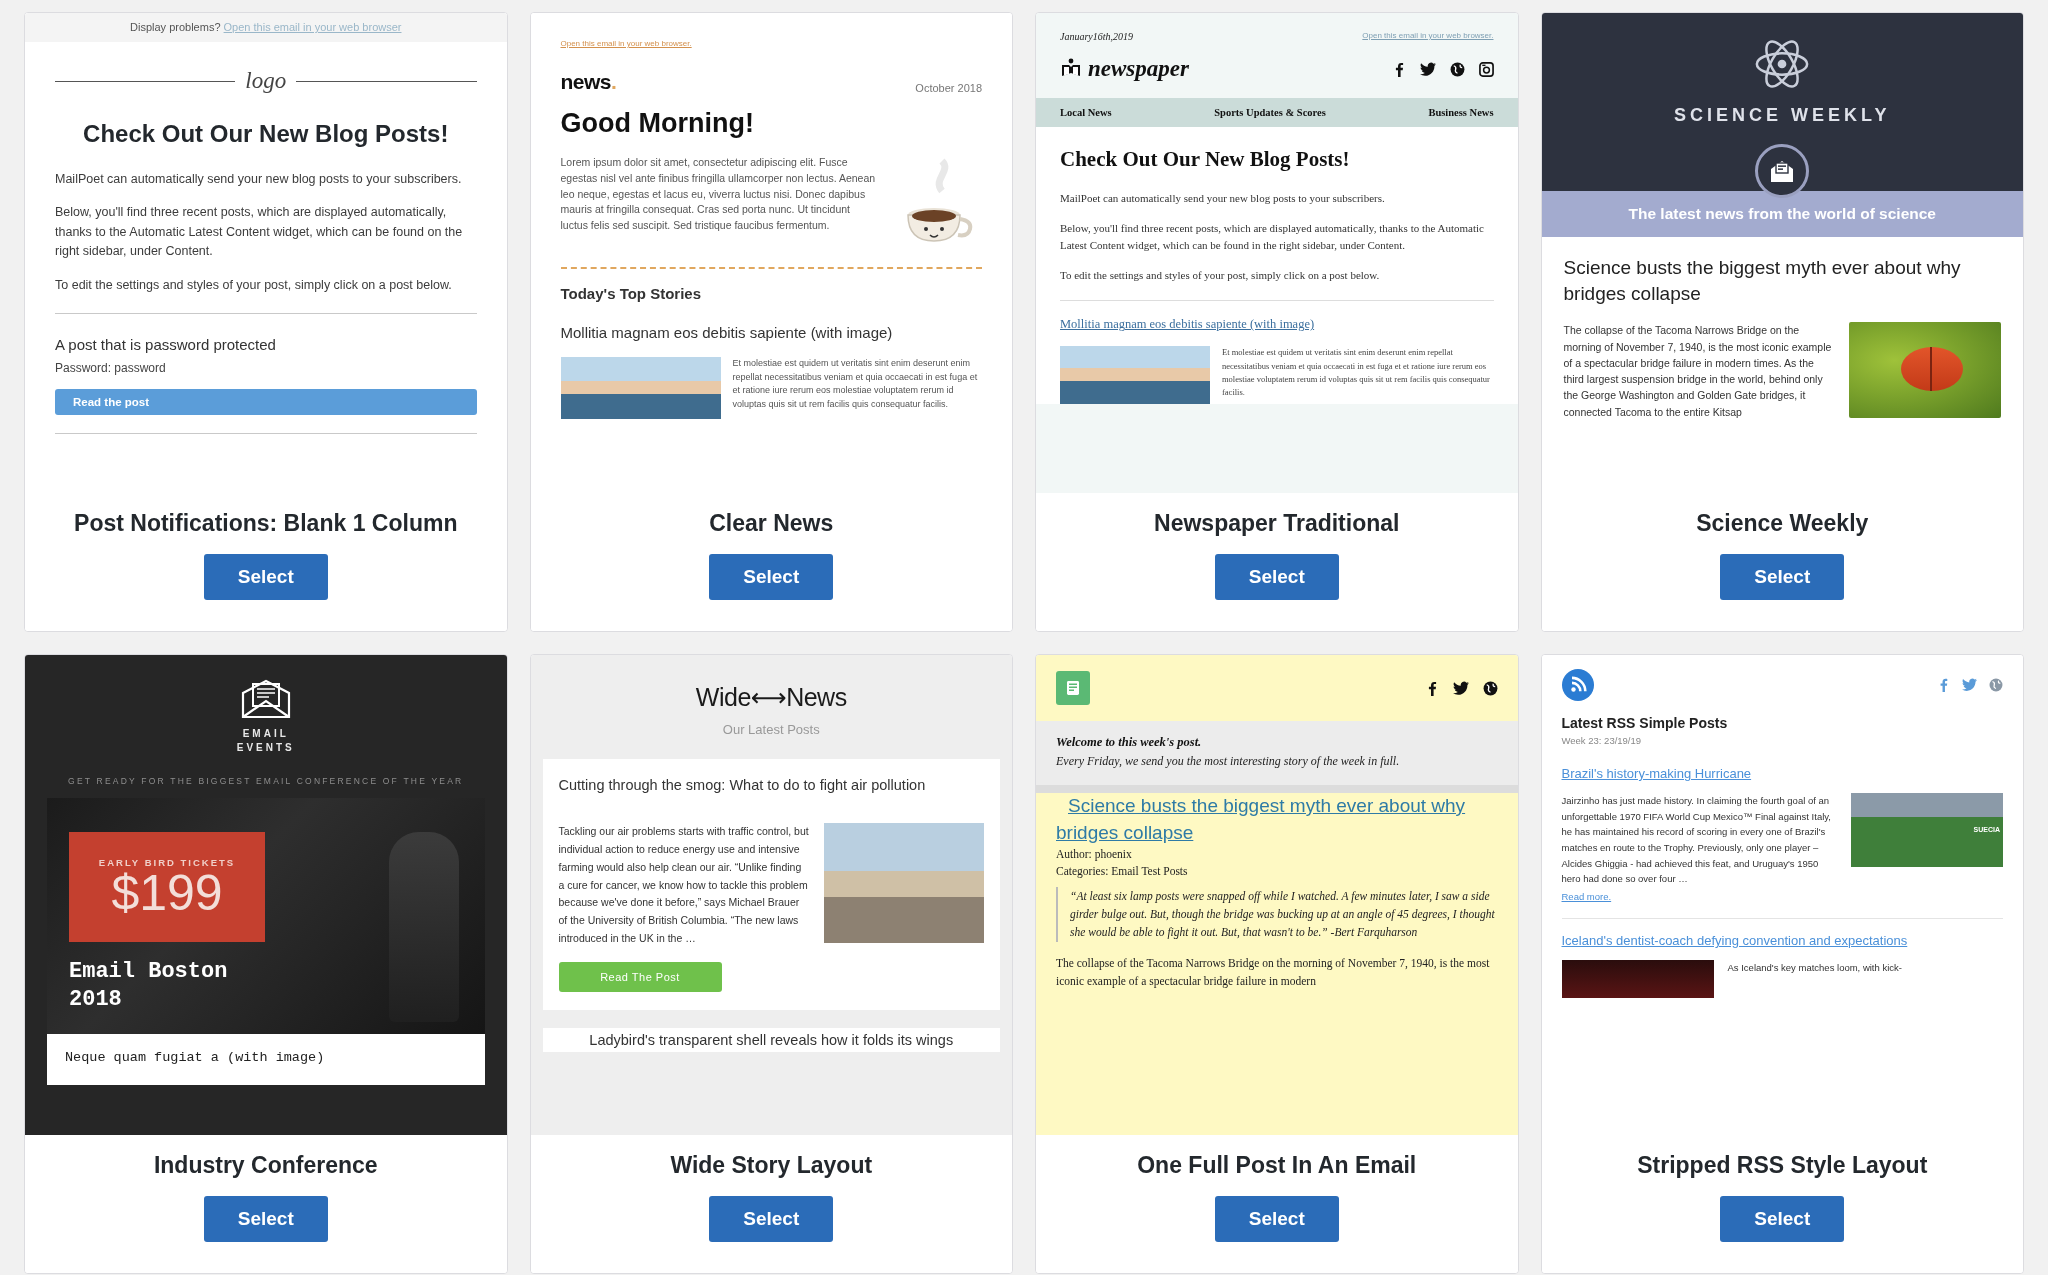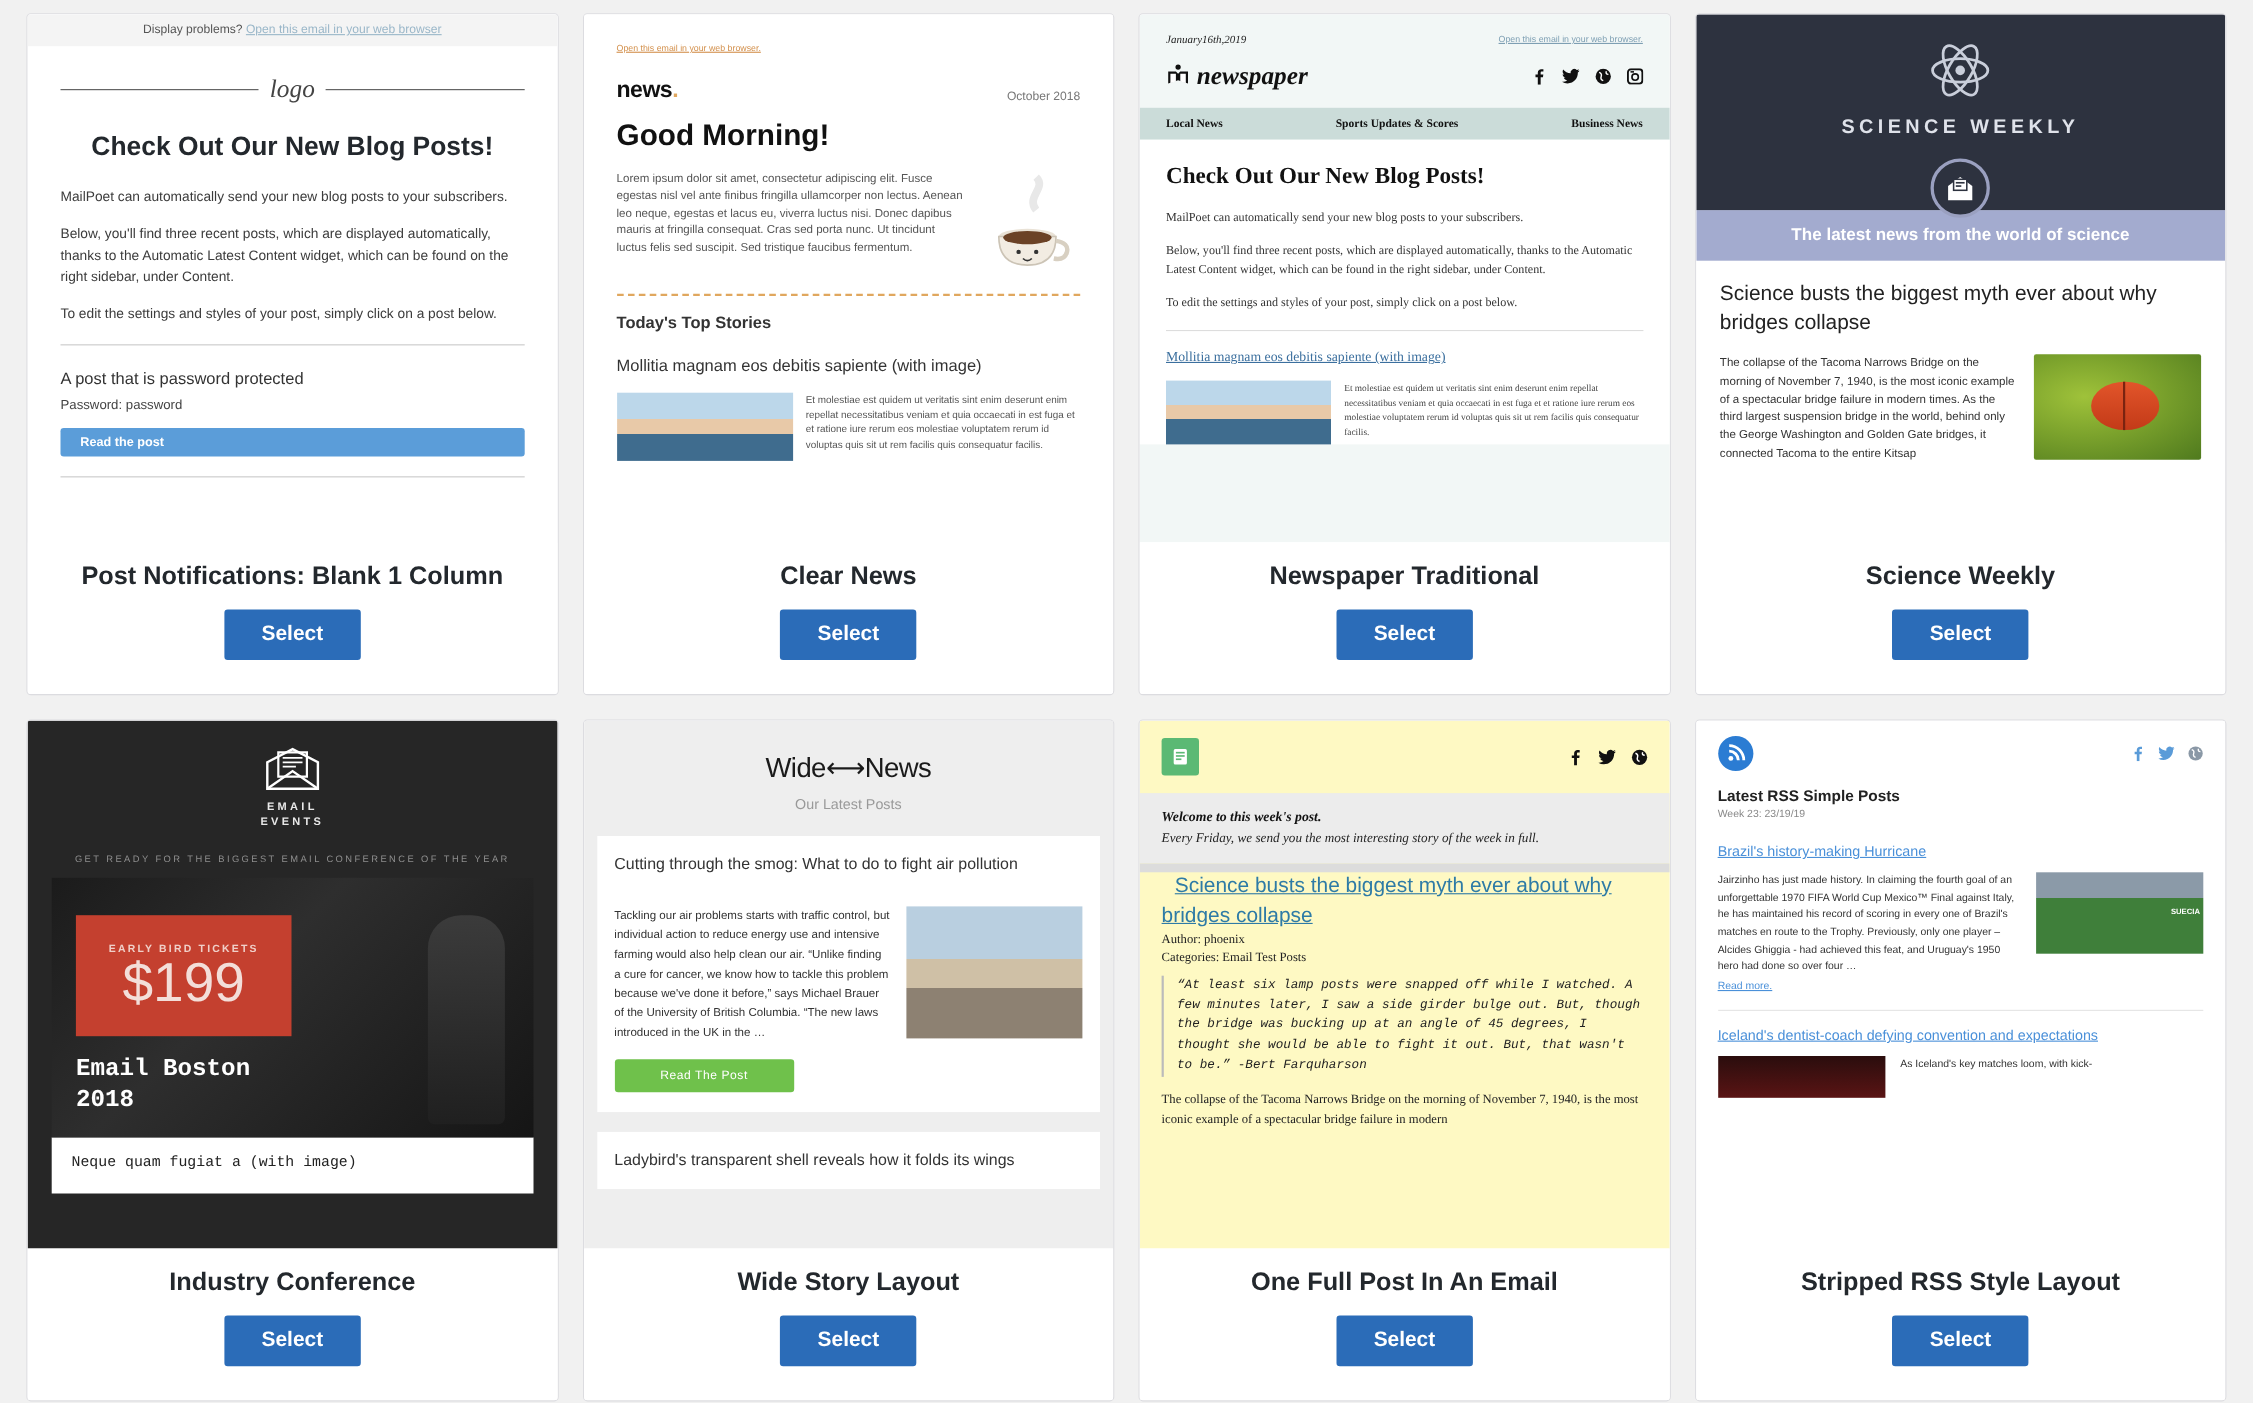--- a/index.html
+++ b/index.html
@@ -168,38 +168,38 @@
   .c6-logo { font-size:25px; font-weight:normal; color:#1a1a1a; letter-spacing:-0.5px;}
   .c6-sub { color:#999; font-size:13px; margin-top:10px; }
   .c6-panel { background:#fff; margin:22px 12px 0; padding:18px 16px 18px; }
   .c6-h3 { font-size:14.5px; color:#333; margin:0 0 14px; }
   .c6-row { display:flex; gap:14px;margin-top:30px; }
   .c6-p { font-size:10.5px; color:#333; line-height:1.7; flex:1;}
   .c6-img { width:160px; height:120px; flex:0 0 160px;
     background: linear-gradient(#b9cfe0 0 40%, #cfc0a6 40% 62%, #8d8172 62% 100%);}
   .c6-btn { display:block; width:163px; margin-top:14px; background:#6fc14b; color:#fff;
     text-align:center; font-size:11px; padding:9px 0; border-radius:3px; letter-spacing:.5px;}
-  .c6-panel2 { background:#fff; margin:18px 12px 0; padding:18px 16px; }
+  .c6-panel2 { background:#fff; margin:18px 12px 0; padding:4px 16px;text-align:center; }
 
   
   .c7 { background:#fef9c3; height:100%; padding:16px 20px 0; }
   .c7-top { display:flex; justify-content:space-between; align-items:center; }
   .c7-logo { width:34px; height:34px; background:#5bb974; border-radius:3px;
     display:flex; align-items:center; justify-content:center;}
   .c7-social { display:flex; gap:14px; align-items:center;}
   .c7-band { background:#ececec; margin:16px -20px 0; padding:14px 20px 16px;
     font-family:"Liberation Serif", serif; }
   .c7-band b { font-size:12.5px; display:block; font-style:italic; color:#111;}
   .c7-band i { font-size:12px; color:#222; display:block; margin-top:4px;}
   .c7-band2 { height:8px; background:#dcdcdc; margin:0 -20px; }
   .c7-h1 { text-align:center; color:#2e7ba6; font-size:19px; line-height:1.4;
     text-decoration:underline; margin:24px 12px 18px; }
   .c7-meta { font-family:"Liberation Serif", serif; font-size:11.5px; color:#222; line-height:1.5;}
   .c7-quote { border-left:2px solid #bbb; padding-left:12px; margin:6px 0 12px;
-    font-family:Liberation Mono, monospace; font-style:italic; font-size:11.5px; color:#222; line-height:1.6;}
+    font-family:Liberation Serif, serif; font-style:italic; font-size:11.5px; color:#222; line-height:1.6;}
   .c7-p { font-family:"Liberation Serif", serif; font-size:11.5px; color:#222; line-height:1.6;}
 
   
   .c8 { background:#fff; height:100%; padding:14px 20px 0; }
   .c8-top { display:flex; justify-content:space-between; align-items:center;}
   .c8-rss { width:32px; height:32px; border-radius:50%; background:#2b7cd3;
     display:flex; align-items:center; justify-content:center;}
   .c8-social { display:flex; gap:12px; align-items:center;}
   .c8-h2 { font-size:14px; font-weight:bold; color:#222; margin:14px 0 4px;}
   .c8-week { font-size:9.5px; color:#888; margin-bottom:20px;}

